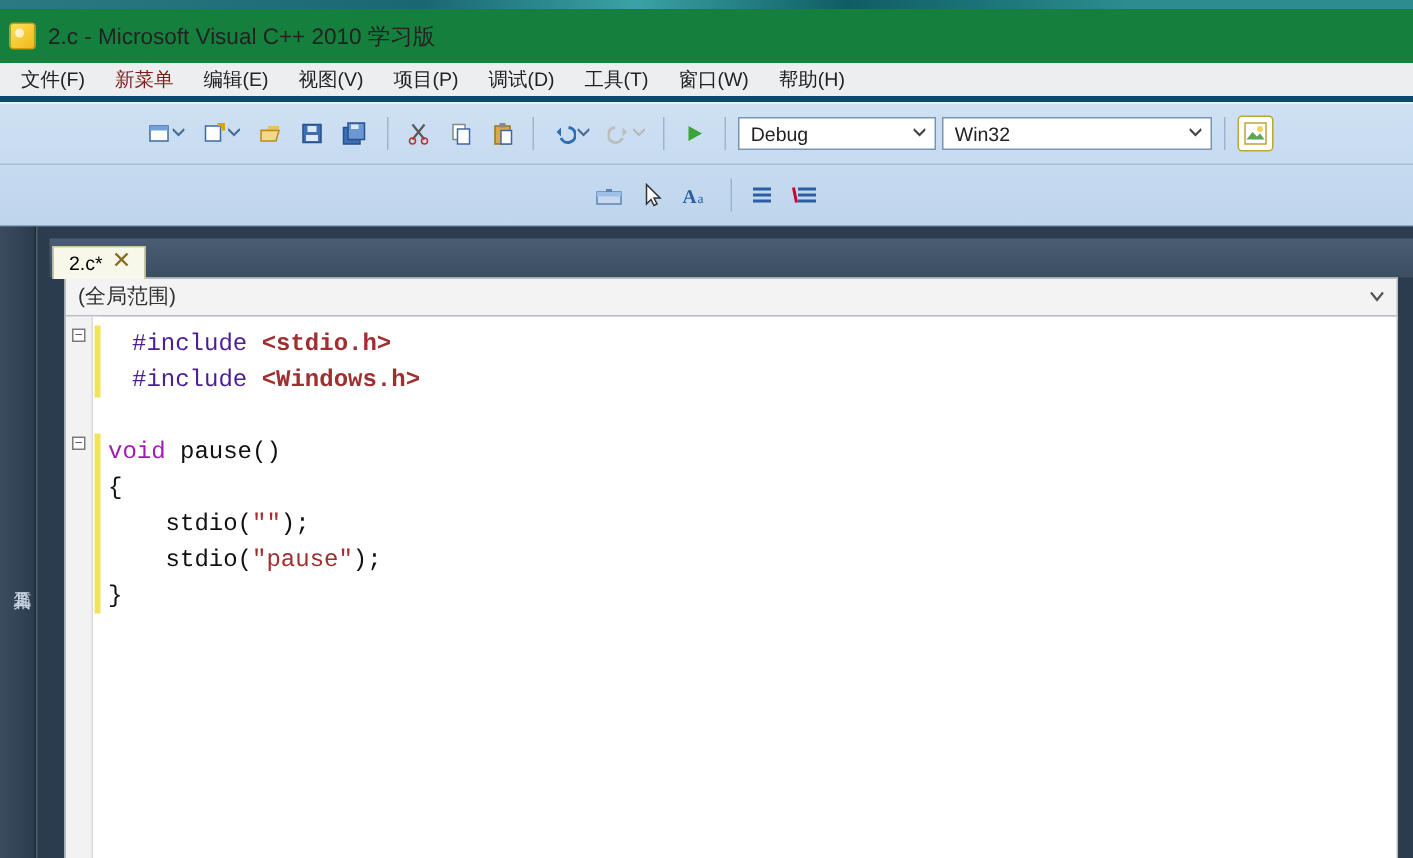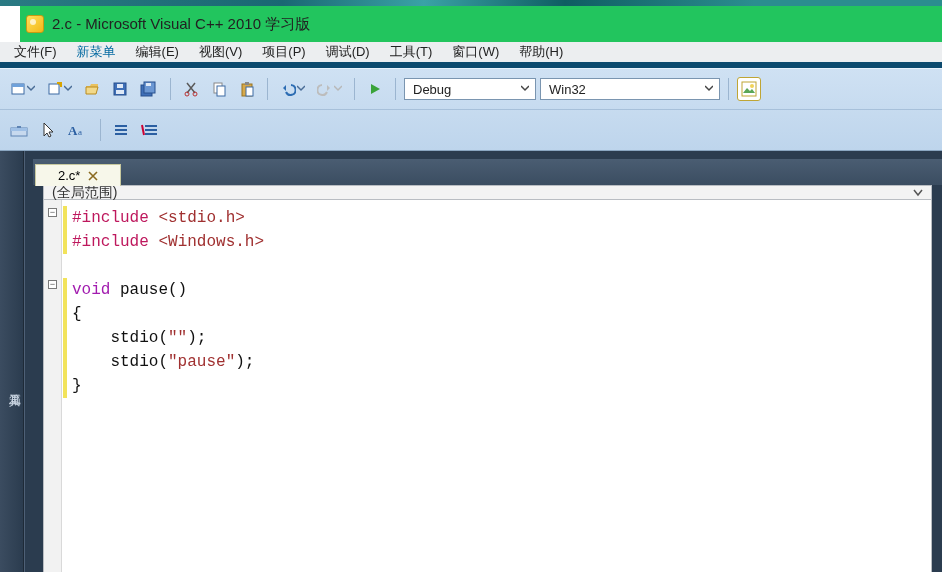--- a/index.html
+++ b/index.html
@@ -12,60 +12,60 @@
     height: 572px;
     overflow: hidden;
   }
   .topstrip {
     height: 6px;
     background: linear-gradient(90deg,#2a7a83 0%, #1a6773 30%, #3aa2a6 45%, #0f5d62 60%, #2b8d8f 80%);
   }
   .titlebar {
     display: flex;
     align-items: center;
-    background: #22c55e;
+    background: #15803d;
     padding: 2px 6px;
     height: 36px;
-    margin-left: 20px;
   }
   .app-icon {
     width: 18px; height: 18px;
     margin-right: 8px;
     background: linear-gradient(135deg,#ffe05a,#f2b719);
     border: 1px solid #c79a12;
     border-radius: 3px;
     position: relative;
   }
   .app-icon::after{
     content:""; position:absolute; left:3px; top:3px; width:6px; height:6px;
     border-radius:50%; background:#fff; opacity:.7;
   }
   .title-text { color:#222; font-size:15px; }
   .menubar {
     display:flex; align-items:center;
     background:#eceef0;
     padding: 4px 4px;
     height:26px;
-    border-bottom:6px solid #0c4a6e;
+    border-bottom:4px solid #0c4a6e;
   }
   .menuitem {
     padding: 2px 10px;
     color:#222;
     cursor:default;
   }
-  .menuitem.disabled { color:#0369a1; }
+  .menuitem.disabled { color:#7f1d1d; }
   .toolbars {
     background: linear-gradient(#cfe1f3,#bed5ec);
     border-top:1px solid #e9f2fb;
     border-bottom:1px solid #8aa6c1;
   }
   .tb-row {
     display:flex; align-items:center; gap:4px;
     padding:20px 6px;
     height:34px;
+    justify-content:center;
   }
   .tb-row + .tb-row { border-top:1px solid #a7c0da; height:32px;}
   .tbbtn {
     display:inline-flex; align-items:center; justify-content:center;
     height:24px; min-width:24px;
     padding:0 3px;
     border:1px solid transparent;
     background:transparent;
     border-radius:3px;
   }
@@ -101,34 +101,34 @@
     padding:8px 0 0 8px;
     display:flex; flex-direction:column;
     border-left:1px solid #4e6076;
   }
   .tabstrip {
     display:flex; align-items:flex-end; height:26px;
     background: linear-gradient(#4a5d72,#3b4d61);
     padding-left:2px;
   }
   .doctab {
-    display:flex; align-items:center; gap:8px;
+    display:flex; gap:8px;
     background:#f7f7ea;
     border:1px solid #c8c99f;
     border-bottom:none;
-    padding:3px 22px;
+    padding:3px 10px;
     font-size:13px;
     position:relative;
     top:1px;
   }
   .tab-close { width:10px; height:10px; cursor:default; }
   .scope-bar {
     display:flex; align-items:center;
     background:#f3f3f3; border:1px solid #b9bdc2;
-    height:15px;
+    height:26px;
     margin: 0 10px 0 10px;
     padding:0 8px;
     color:#333;
     font-size:14px;
   }
   .scope-bar .caret { margin-left:auto; width:10px; height:10px;}
   .code-pane {
     flex:1;
     background:#fff;
     margin:0 10px 10px 10px;
@@ -157,23 +157,23 @@
   }
   .code {
     flex:1;
     font-family: "Consolas","Courier New",monospace;
     font-size:16px;
     line-height:24px;
     padding:6px 4px;
     white-space:pre;
     color:#111;
   }
-  .kw-pre { color:#be185d; }   
+  .kw-pre { color:#4c1d95;margin-left:16px; }   
   .kw     { color:#a21caf; }   
-  .hdr    { color:#a03030; }   
+  .hdr    { color:#a03030;font-weight:bold; }   
   .str    { color:#a03030; }   
   svg { display:block; }
 </style>
 </head>
 <body>
 
 <div class="topstrip"></div>
 
 <div class="titlebar">
   <span class="app-icon"></span>

